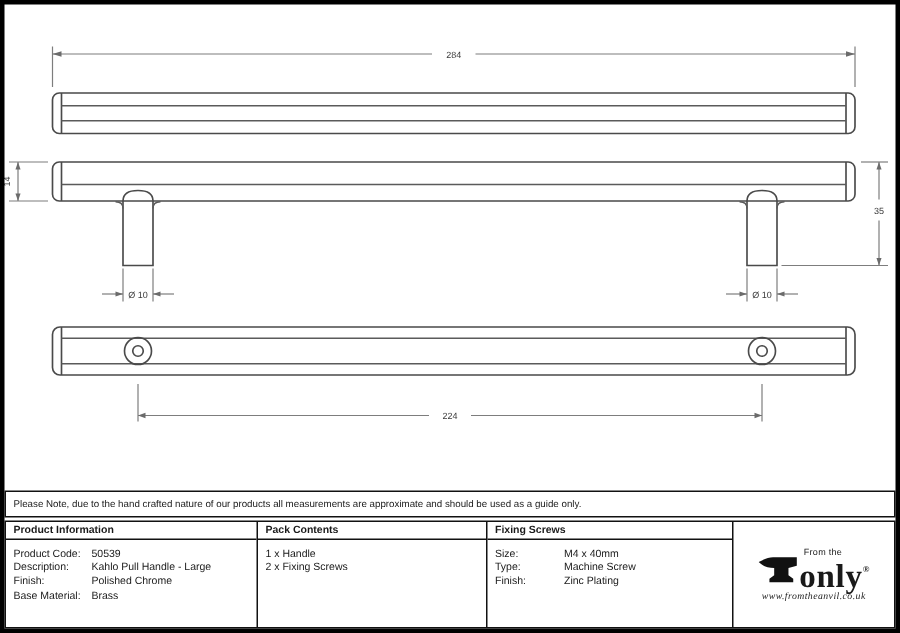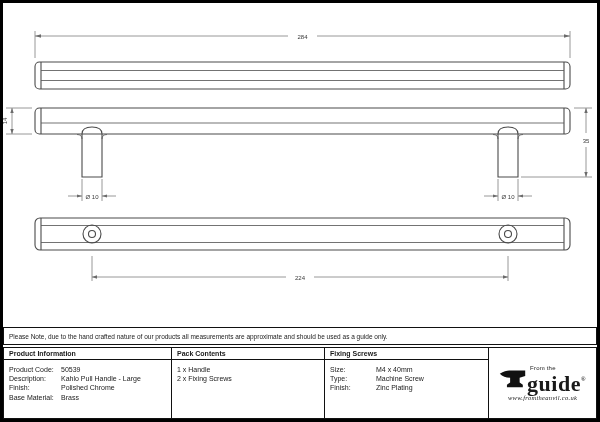--- a/index.html
+++ b/index.html
@@ -219,21 +219,21 @@
     </div>
 
     <div class="col col-logo">
       <div class="logo">
         <div class="logo-main">
           <svg class="anvil-svg" width="27" height="21" viewBox="0 0 34 26">
             <path fill="#111" d="M1,7 Q8,3 13,3 L33,3 L33,10 L26,12 L26,18 L30,21 L30,24 L10,24 L10,21 L14,18 L14,12 Q6,12 1,7 Z"></path>
           </svg>
           <div class="logo-right">
             <span class="from-the">From the</span>
-            <span class="brand-line"><span>guide</span><sup>®</sup></span>
+            <span class="brand-line"><span>only</span><sup>®</sup></span>
           </div>
         </div>
         <div class="website">www.fromtheanvil.co.uk</div>
       </div>
     </div>
 
   </div>
 
   <div class="frame"></div>
 </div>

